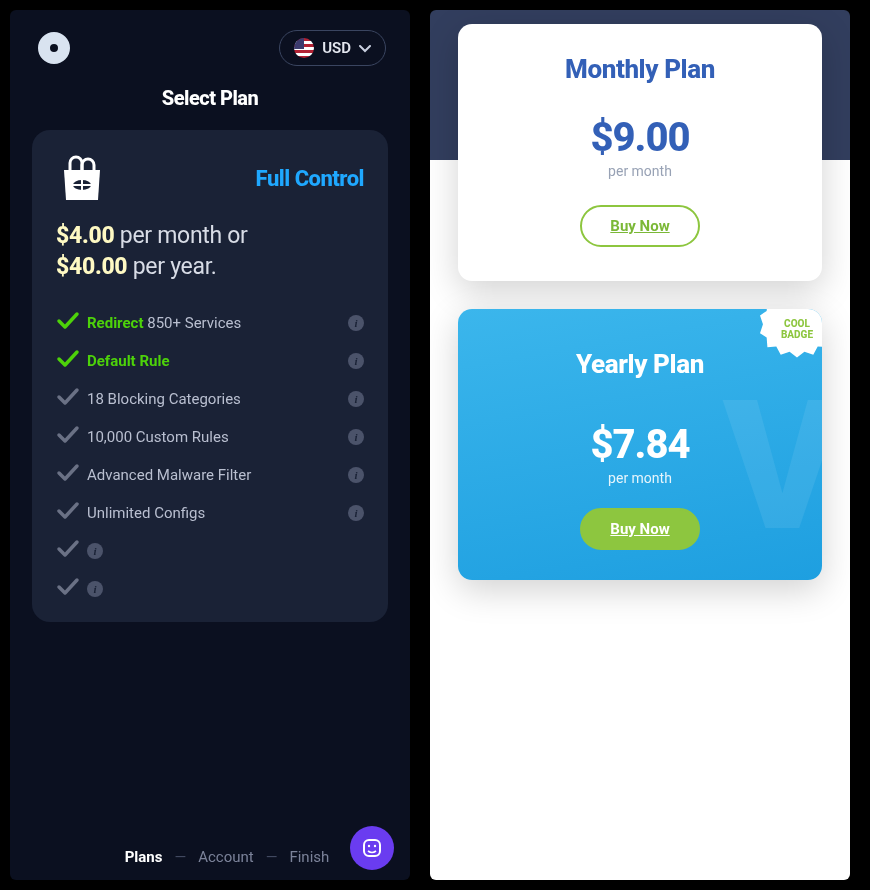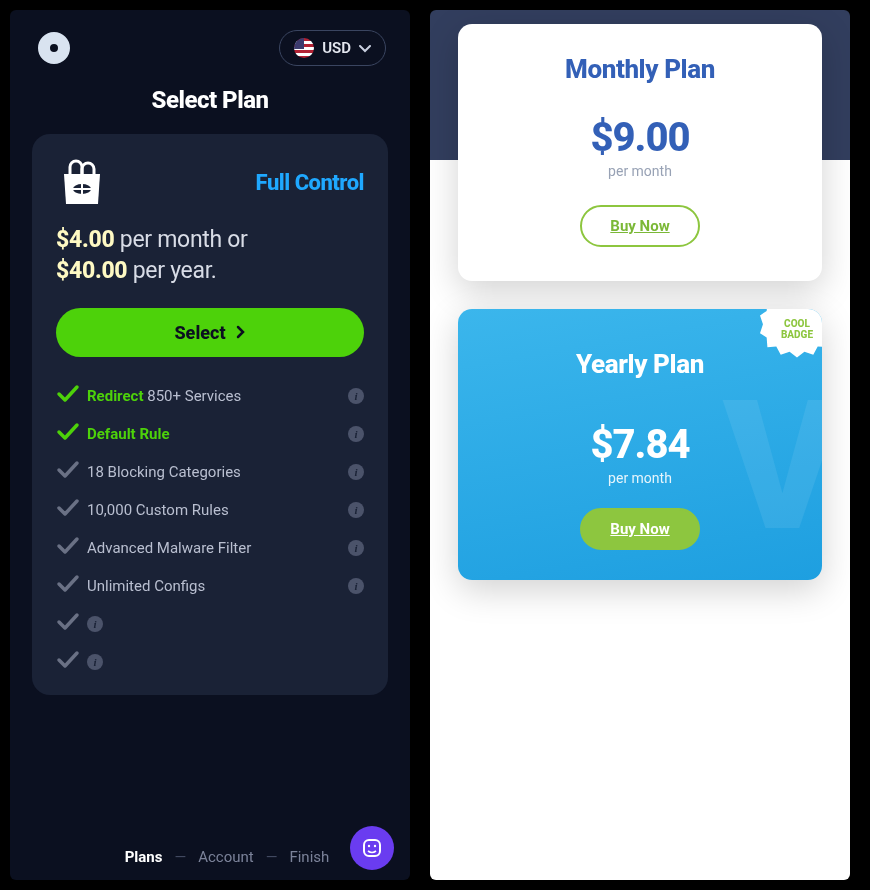--- a/index.html
+++ b/index.html
@@ -6,21 +6,21 @@
 body { background: #000; width: 870px; height: 890px; display: flex; gap: 20px; padding: 10px; }
 
 
 .left-panel { width: 400px; background: #0b1020; border-radius: 6px; display: flex; flex-direction: column; color: #fff; position: relative; justify-content: flex-end; }
 .left-header { display: flex; justify-content: space-between; align-items: center; padding: 18px 24px 10px; }
 .logo { width: 40px; height: 40px; display: flex; align-items: center; justify-content: center; }
 .currency-btn { display: flex; align-items: center; gap: 8px; border: 1px solid #3a4560; background: transparent; color: #e4e7ef; padding: 7px 14px; border-radius: 20px; font-size: 15px; font-weight: 600; cursor: pointer; }
 .flag { width: 20px; height: 20px; border-radius: 50%; background: linear-gradient(#b22234 0 15%, #fff 15% 30%, #b22234 30% 45%, #fff 45% 60%, #b22234 60% 75%, #fff 75% 90%, #b22234 90%); position: relative; overflow: hidden; }
 .flag::before { content: ''; position: absolute; top: 0; left: 0; width: 50%; height: 55%; background: #3c3b6e; }
 .chevron-down { display: inline-block; }
-.left-title { text-align: center; font-size: 24px; font-weight: 800; margin: 8px 0 20px; letter-spacing: -0.5px; }
+.left-title { text-align: center; font-size: 20px; font-weight: 800; margin: 8px 0 20px; letter-spacing: -0.5px; }
 
 .plan-card { margin: 0 22px; background: #1a2236; border-radius: 18px; padding: 24px 24px 14px; }
 .plan-card-header { display: flex; justify-content: space-between; align-items: center; margin-bottom: 18px; }
 .bag-icon { width: 52px; height: 48px; }
 .plan-name { color: #1fa8ff; font-size: 22px; font-weight: 800; letter-spacing: -0.5px; }
 .plan-price-line { font-size: 23px; font-weight: 400; color: #d8dce6; line-height: 1.35; margin-bottom: 22px; letter-spacing: -0.3px; }
 .plan-price-line b { font-weight: 800; color: #fef9c3; }
 .select-btn { width: 100%; background: #4dd20a; color: #0b1020; border: none; border-radius: 30px; font-size: 18px; font-weight: 800; padding: 14px; cursor: pointer; display: flex; align-items: center; justify-content: center; gap: 10px; margin-bottom: 20px; }
 .select-btn .chev { font-weight: 900; }
 
@@ -100,28 +100,20 @@
       <div class="plan-name">Full Control</div>
     </div>
 
     <div class="plan-price-line">
       <b>$4.00</b>
       <span>per month or</span><br>
       <b>$40.00</b>
       <span>per year.</span>
     </div>
 
-    <button class="select-btn">
-      <span>Select</span>
-      <span class="chev">
-        <svg width="10" height="14" viewBox="0 0 10 14">
-            <path d="M2 2 L7 7 L2 12" stroke="#0b1020" stroke-width="2.5" fill="none" stroke-linecap="round"></path>
-          </svg>
-      </span>
-    </button>
 
     <div id="features-list">
         <div class="feature">
           <span class="check-green"><svg width="24" height="20" viewBox="0 0 24 20">
               <path d="M3 10 L9 16 L21 3" stroke-width="3.5" fill="none" stroke-linecap="round" stroke-linejoin="round"></path>
             </svg></span>
           <span class="feature-text"><span class="strong">Redirect </span><span style="color: rgb(185, 191, 208); font-weight: 400;">850+ Services</span></span>
           <span class="info-icon">i</span>
         </div>
         <div class="feature">

